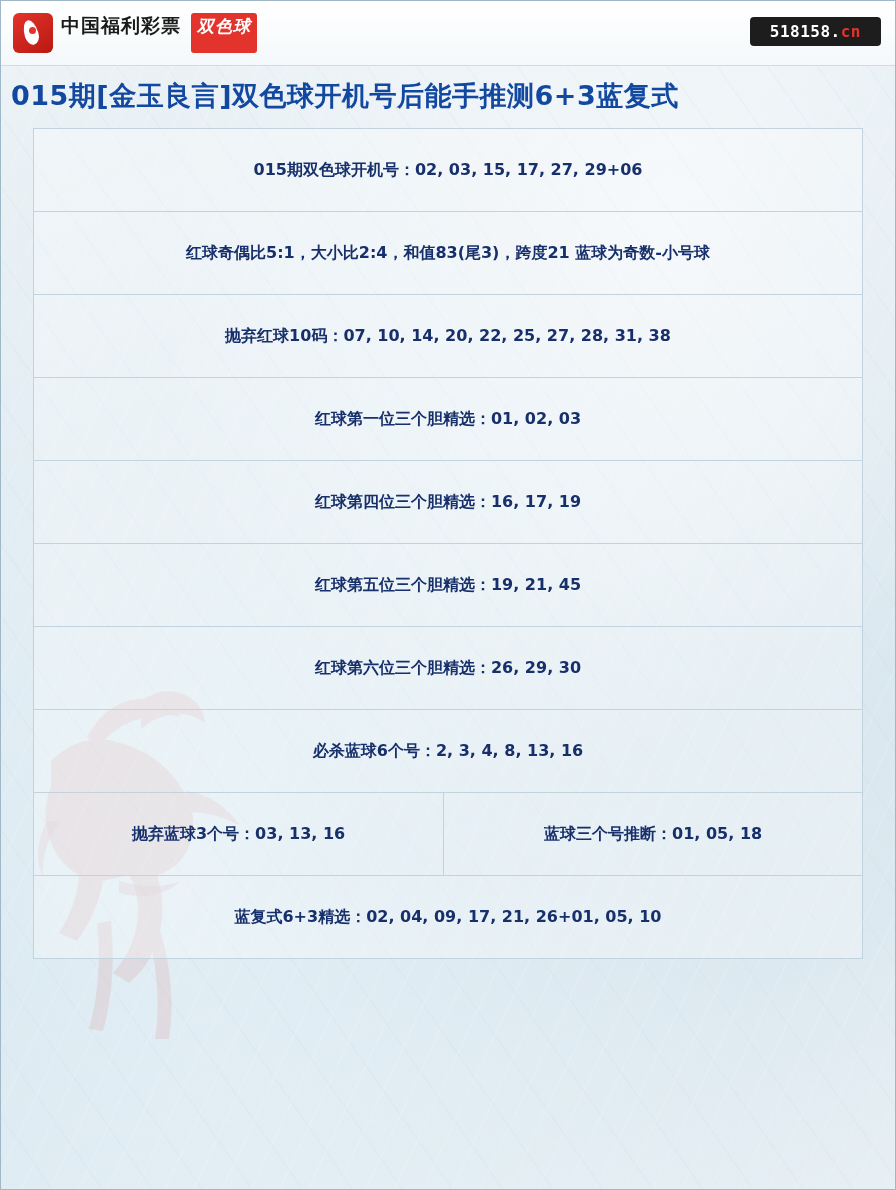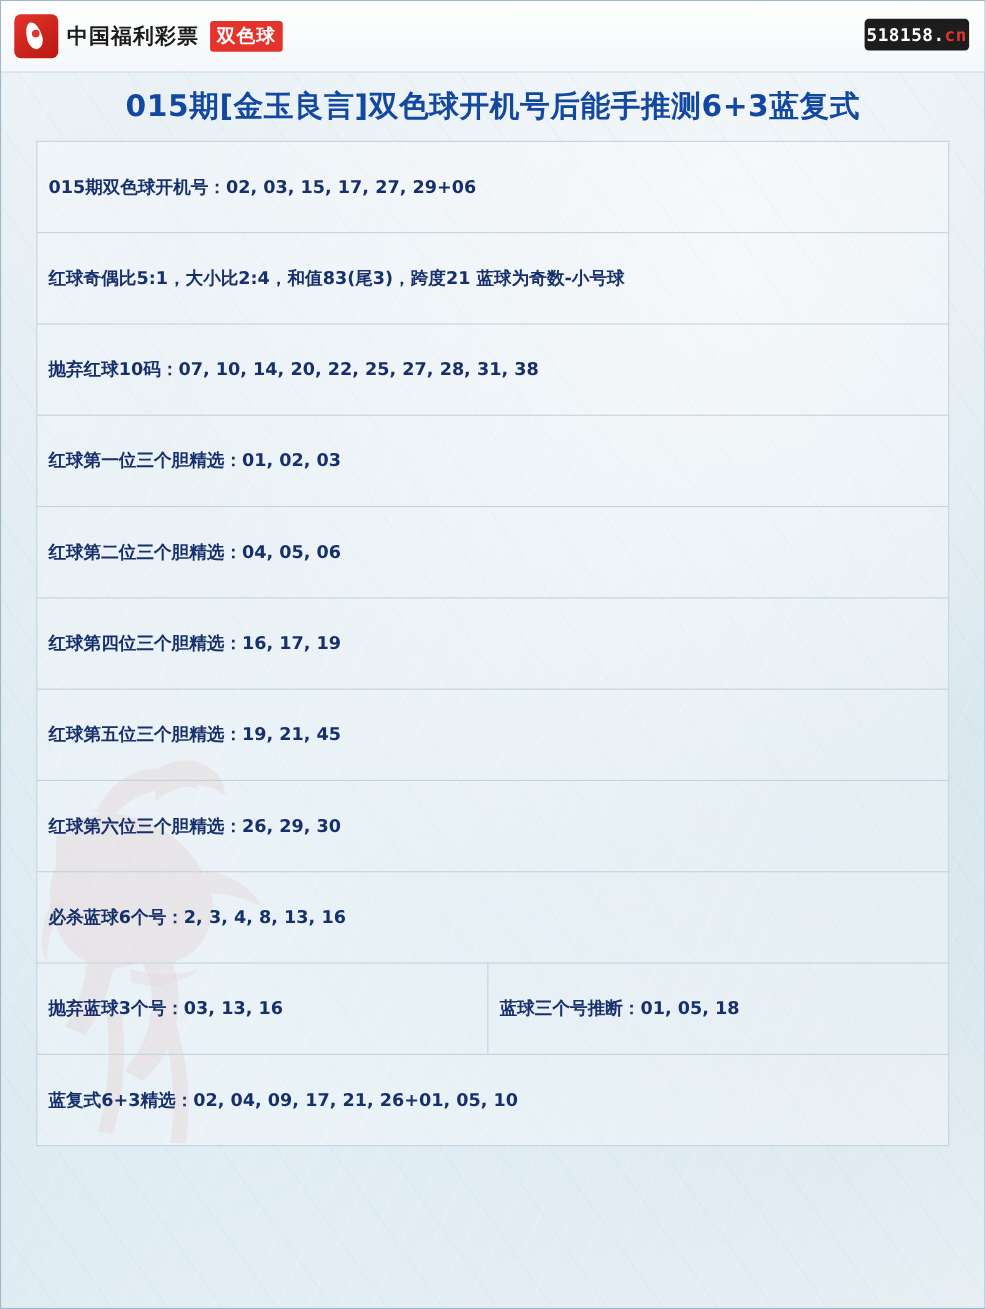--- a/index.html
+++ b/index.html
@@ -49,21 +49,20 @@
     position: relative;
     height: 64px;
     padding: 0 12px;
     display: flex;
     align-items: center;
     background: linear-gradient(180deg, #ffffff 0%, #f4f8fa 100%);
     border-bottom: 1px solid #cfdde6;
   }
   .logo-wrap {
     display: flex;
-    align-items: center;
     gap: 8px;
   }
   .logo-mark {
     width: 40px;
     height: 40px;
     border-radius: 6px;
     background: linear-gradient(145deg, #e2342c 0%, #b81811 100%);
     position: relative;
     display: inline-block;
   }
@@ -99,61 +98,63 @@
     display: inline-block;
     margin-left: 2px;
     padding: 2px 6px 3px;
     font-family: "DejaVu Sans", sans-serif;
     font-size: 17px;
     font-weight: bold;
     color: #ffffff;
     background: #e2342c;
     border-radius: 3px;
     letter-spacing: 1px;
+    font-style: italic;
   }
   .site-tag {
     position: absolute;
     right: 14px;
     top: 16px;
     background: #1d1d1d;
     border-radius: 4px;
-    padding: 5px 2px;
+    padding: 5px 20px;
     font-family: "DejaVu Sans Mono", monospace;
     font-size: 16px;
     font-weight: bold;
     color: #ffffff;
     letter-spacing: 0.5px;
   }
   .site-tag .dotcn {
     color: #e2342c;
   }
   
   .title {
     position: relative;
-    text-align: center;
+    text-align: left;
     font-family: "DejaVu Sans", sans-serif;
     font-size: 27px;
     font-weight: bold;
     color: #1348a0;
     padding: 12px 10px 14px;
     letter-spacing: 0.5px;
   }
   
   .table-wrap {
     position: relative;
     margin: 0 32px;
   }
   table.info {
     width: 100%;
     border-collapse: collapse;
     background: rgba(255,255,255,0.30);
   }
   table.info td {
     border: 1px solid #c3d3dd;
     height: 70px;
+    text-align: center;
     vertical-align: middle;
     font-family: "DejaVu Sans", sans-serif;
     font-size: 16px;
     font-weight: bold;
     color: #17306b;
     padding: 6px 10px;
     line-height: 1.5;
   }
 </style>
 </head>
@@ -197,23 +198,20 @@
         <tr>
             <td colspan="2">红球奇偶比5:1，大小比2:4，和值83(尾3)，跨度21 蓝球为奇数-小号球</td>
           </tr>
         <tr>
             <td colspan="2">抛弃红球10码：07, 10, 14, 20, 22, 25, 27, 28, 31, 38</td>
           </tr>
         <tr>
             <td colspan="2">红球第一位三个胆精选：01, 02, 03</td>
           </tr>
         <tr>
-            <td colspan="2">红球第二位三个胆精选：04, 05, 06</td>
-          </tr>
-        <tr>
             <td colspan="2">红球第四位三个胆精选：16, 17, 19</td>
           </tr>
         <tr>
             <td colspan="2">红球第五位三个胆精选：19, 21, 45</td>
           </tr>
         <tr>
             <td colspan="2">红球第六位三个胆精选：26, 29, 30</td>
           </tr>
         <tr>
             <td colspan="2">必杀蓝球6个号：2, 3, 4, 8, 13, 16</td>

